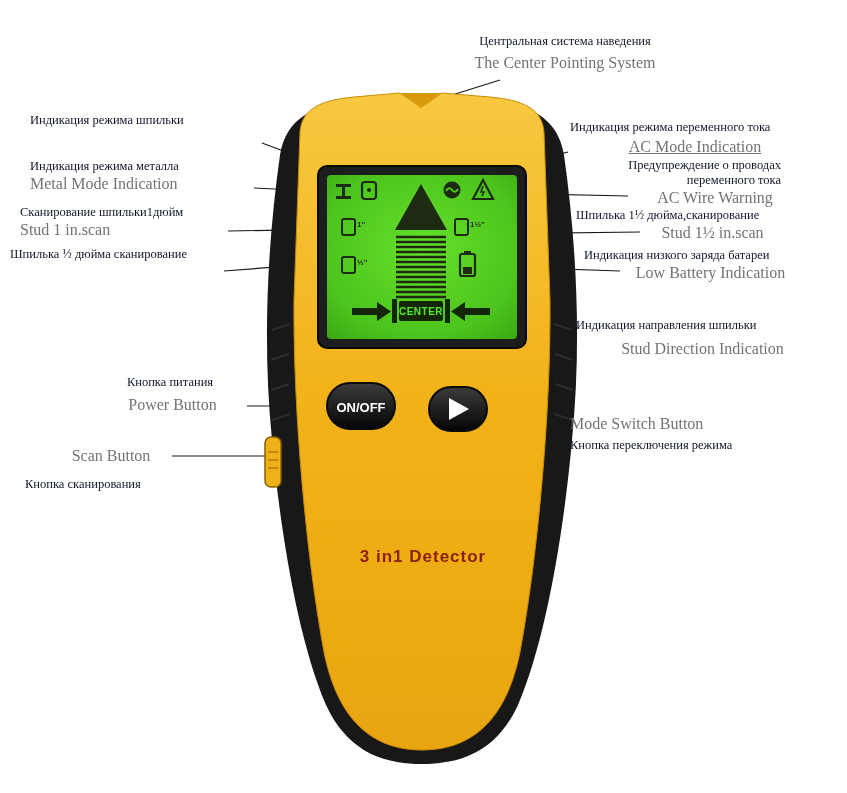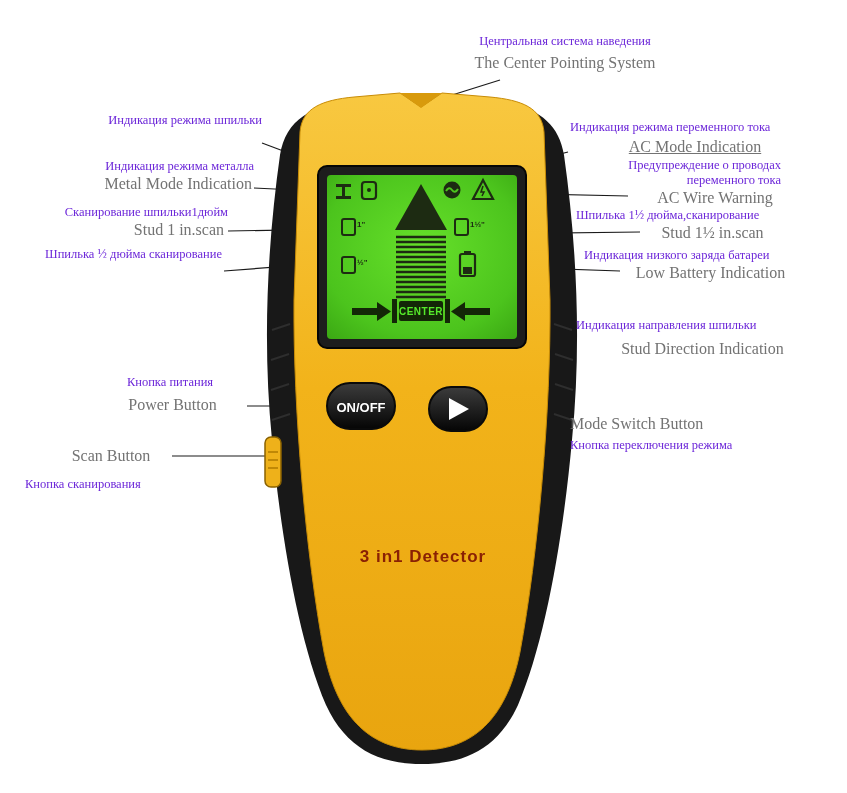--- a/index.html
+++ b/index.html
@@ -1,20 +1,20 @@
 <!DOCTYPE html>
 <html><head>
 <meta charset="utf-8">
 <style>
   html,body{margin:0;padding:0;background:#ffffff;}
   .stage{position:relative;width:847px;height:793px;background:#ffffff;overflow:hidden;
          font-family:"Liberation Serif", serif;}
-  .lb{position:absolute;color:#6d28d9;font-size:12.5px;line-height:1.18;font-family:Liberation Serif, serif;}
+  .lb{position:absolute;color:#0f172a;font-size:12.5px;line-height:1.18;font-family:Liberation Serif, serif;}
   .lr{position:absolute;color:#737373;font-size:16px;line-height:1.1;}
-  .ta-r{text-align:right;}
+  .ta-r{}
   .ta-c{text-align:center;}
   .ta-l{text-align:left;}
   svg{position:absolute;left:0;top:0;}
   .cl{stroke:#1a1a1a;stroke-width:1.2;fill:none;}
 </style>
 </head>
 <body>
 
 <div class="stage">
 

